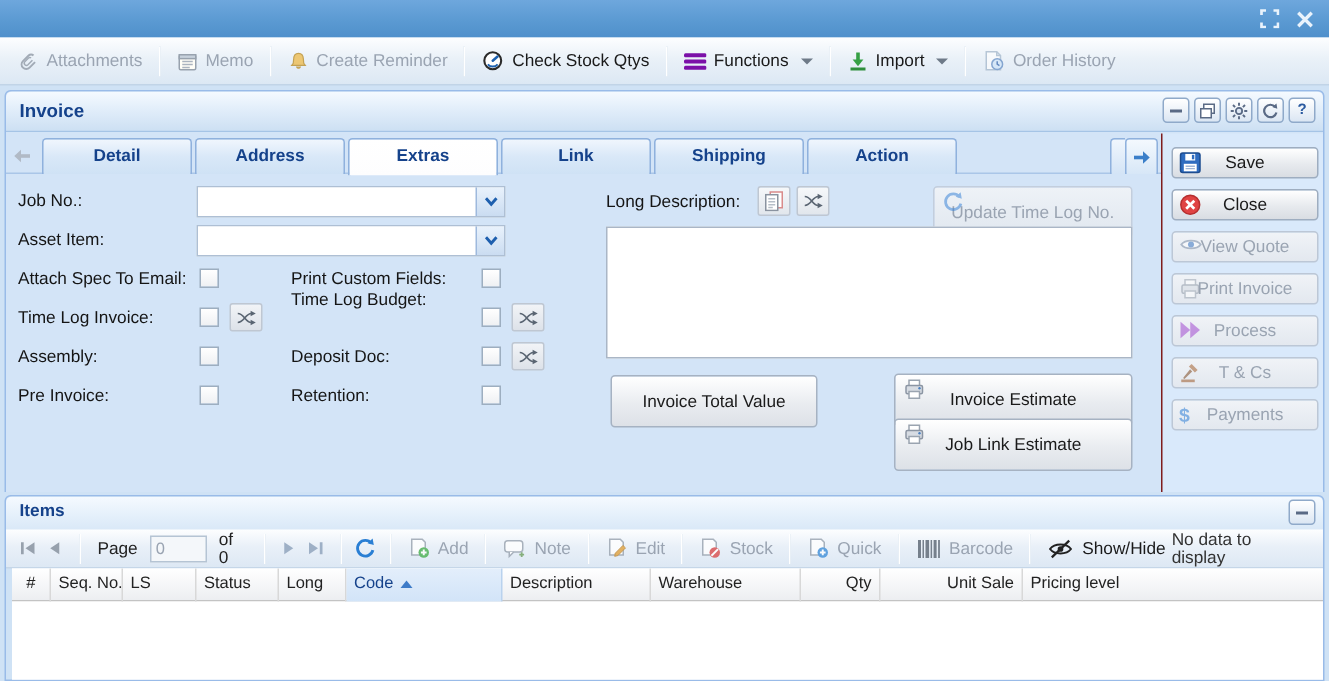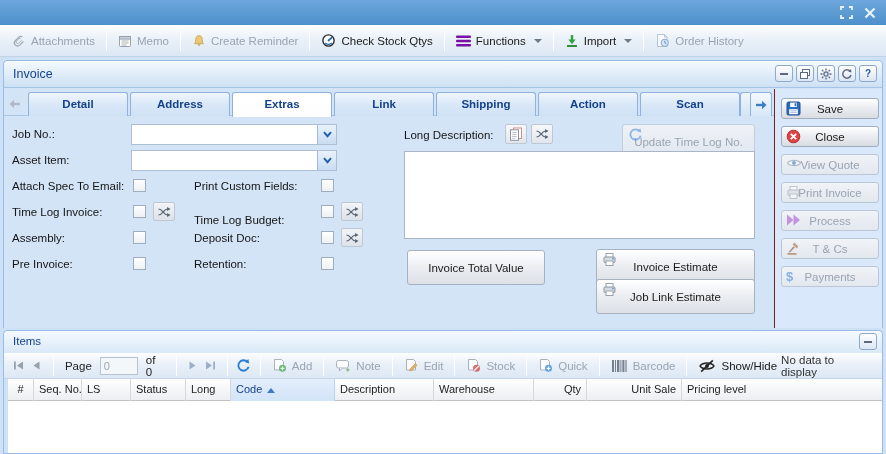--- a/index.html
+++ b/index.html
@@ -21,21 +21,21 @@
   .tb-item .lbl { font-size:11.5px; }
   .tb-item.disabled .lbl { color:#9aa4b2; }
   .tb-item.enabled .lbl { color:#1a1a1a; }
   .tb-sep { width:1px; height:20px; background:#bccfe2; border-right:1px solid #ffffff; margin:0 7px; }
   .caret { width:0; height:0; border-left:4px solid transparent; border-right:4px solid transparent; border-top:4px solid #6e7a88; margin-left:3px; }
 
   
   .panel { position:absolute; border:1px solid #99bbe8; border-radius:4px 4px 0 0; background:#d3e4f7; }
   .panel-header { position:relative; height:27px; background:linear-gradient(#f5faff,#e2eefa 45%,#cde0f3);
     border-bottom:1px solid #a5c4e6; border-radius:4px 4px 0 0; }
-  .panel-title { position:absolute; left:9px; top:6px; font-weight:normal; color:#15428b; font-size:12.5px; }
+  .panel-title { position:absolute; left:9px; top:6px; font-weight:bold; color:#15428b; font-size:12.5px; }
   .htools { position:absolute; right:5px; top:4px; display:flex; gap:3px; }
   .wtool { width:18px; height:17px; border:1px solid #8fa9c9; border-radius:3px;
     background:linear-gradient(#ffffff,#dbe6f3); display:flex; align-items:center; justify-content:center; cursor:pointer; }
   .wtool .minus-glyph { width:8px; height:2px; background:#5a6a85; }
   .wtool .q { font-size:10px; font-weight:bold; color:#2a5aa0; }
 
   
   #invoice-panel { left:3px; top:60px; width:880px; height:268px; }
   .tabstrip { position:absolute; left:0; top:28px; width:770px; height:27px; border-bottom:1px solid #aac6e8; }
   .tab { position:absolute; top:3px; height:24px; width:100px; text-align:center; line-height:23px;
@@ -250,21 +250,20 @@
             <rect x="5" y="3.8" width="6" height="2.4" fill="#b1bac6"></rect>
             <polygon points="5,0.8 0.5,5 5,9.2" fill="#b1bac6"></polygon>
           </svg>
       </span>
       <div class="tab" style="left:24px"><span>Detail</span></div>
       <div class="tab" style="left:126px"><span>Address</span></div>
       <div class="tab active" style="left:228px"><span>Extras</span></div>
       <div class="tab" style="left:330px"><span>Link</span></div>
       <div class="tab" style="left:432px"><span>Shipping</span></div>
       <div class="tab" style="left:534px"><span>Action</span></div>
-      <div class="tab" style="left:636px"><span>Scan</span></div>
       <div class="tab-sliver"></div>
       <span class="tab-scroll" id="tab-scroll-right">
         <svg width="12" height="10" viewBox="0 0 12 10">
             <rect x="1" y="3.8" width="6" height="2.4" fill="#3b7fc9"></rect>
             <polygon points="7,0.8 11.5,5 7,9.2" fill="#3b7fc9"></polygon>
           </svg>
       </span>
     </div>
 
     <div class="form-area">
@@ -295,21 +294,21 @@
 
       <span class="flabel" style="left:8px; top:88px">Time Log Invoice:</span>
       <span class="checkbox" style="left:129px; top:89px"></span>
       <span class="shufflebtn" style="left:149px; top:86px">
         <svg width="15" height="12" viewBox="0 0 16 14">
             <path d="M1 3.5C6 3.5 7 10.5 11.5 10.5M1 10.5C6 10.5 7 3.5 11.5 3.5" fill="none" stroke="#5a6572" stroke-width="1.3"></path>
             <polygon points="11,8.3 15,10.5 11,12.7" fill="#5a6572"></polygon>
             <polygon points="11,1.3 15,3.5 11,5.7" fill="#5a6572"></polygon>
           </svg>
       </span>
-      <span class="flabel" style="left:190px; top:96px">Time Log Budget:</span>
+      <span class="flabel" style="left:190px; top:76px">Time Log Budget:</span>
       <span class="checkbox" style="left:317px; top:89px"></span>
       <span class="shufflebtn" style="left:337px; top:86px">
         <svg width="15" height="12" viewBox="0 0 16 14">
             <path d="M1 3.5C6 3.5 7 10.5 11.5 10.5M1 10.5C6 10.5 7 3.5 11.5 3.5" fill="none" stroke="#5a6572" stroke-width="1.3"></path>
             <polygon points="11,8.3 15,10.5 11,12.7" fill="#5a6572"></polygon>
             <polygon points="11,1.3 15,3.5 11,5.7" fill="#5a6572"></polygon>
           </svg>
       </span>
 
       <span class="flabel" style="left:8px; top:114px">Assembly:</span>

